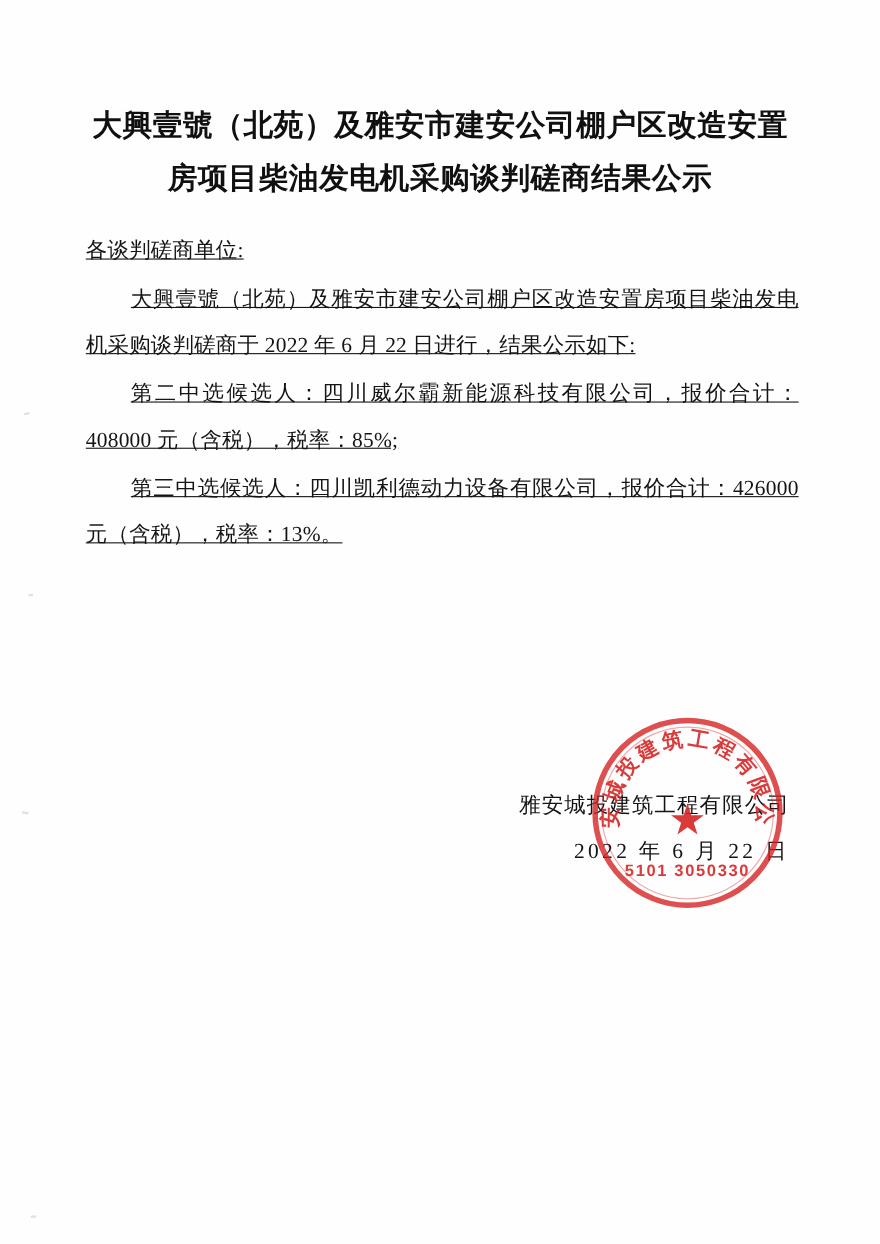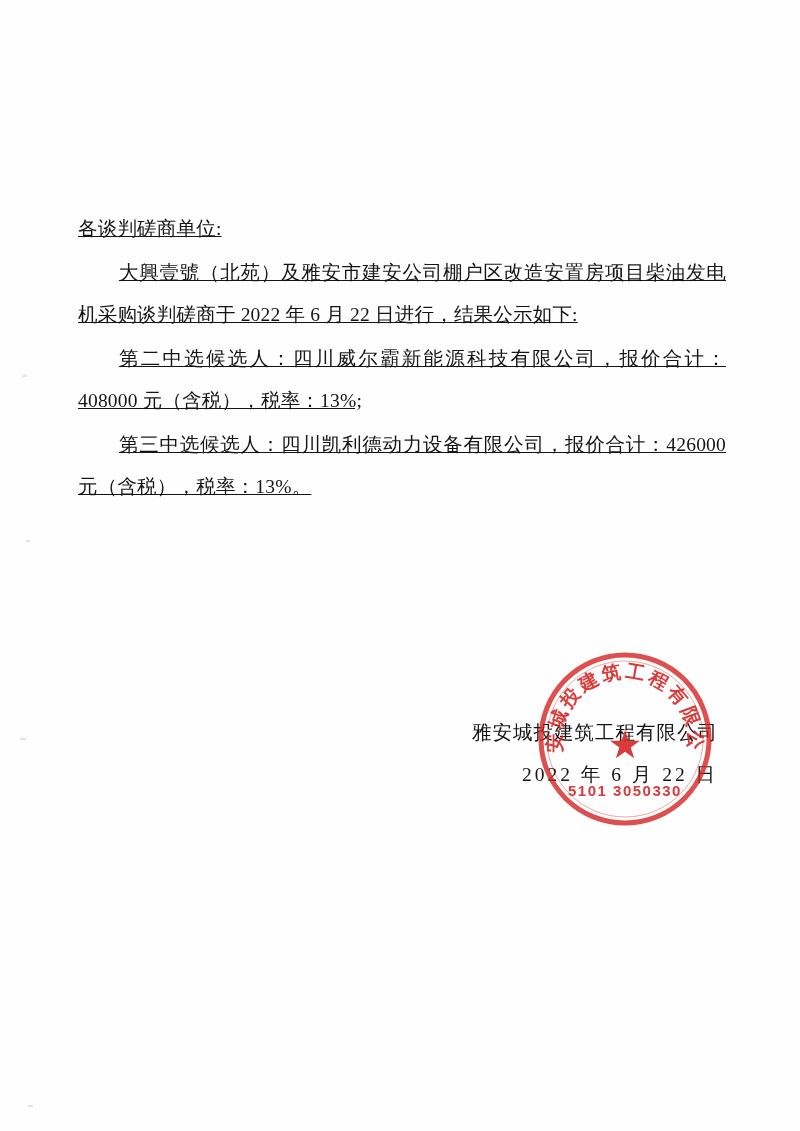--- a/index.html
+++ b/index.html
@@ -112,25 +112,26 @@
 </head>
 <body>
 
 <div class="page">
 
   <div class="speck s1"></div>
   <div class="speck s2"></div>
   <div class="speck s3"></div>
   <div class="speck s4"></div>
 
+  <h1 class="doc-title">大興壹號（北苑）及雅安市建安公司棚户区改造安置房项目柴油发电机采购谈判磋商结果公示</h1>
 
   <div class="body-block">
     <p class="para salutation">各谈判磋商单位:</p>
     <p class="para indent">大興壹號（北苑）及雅安市建安公司棚户区改造安置房项目柴油发电机采购谈判磋商于 2022 年 6 月 22 日进行，结果公示如下:</p>
-    <p class="para indent">第二中选候选人：四川威尔霸新能源科技有限公司，报价合计：408000 元（含税），税率：13%;</p>
+    <p class="para indent">第二中选候选人：四川威尔霸新能源科技有限公司，报价合计：408000 元（含税），税率：85%;</p>
     <p class="para indent">第三中选候选人：四川凯利德动力设备有限公司，报价合计：426000 元（含税），税率：13%。</p>
   </div>
 
   <div class="sign-block">
     <div class="sign-line">雅安城投建筑工程有限公司</div>
     <div class="sign-date">2022 年 6 月 22 日</div>
   </div>
 
   <div class="seal">
     <svg width="178" height="178" viewBox="0 0 178 178" xmlns="http://www.w3.org/2000/svg">

